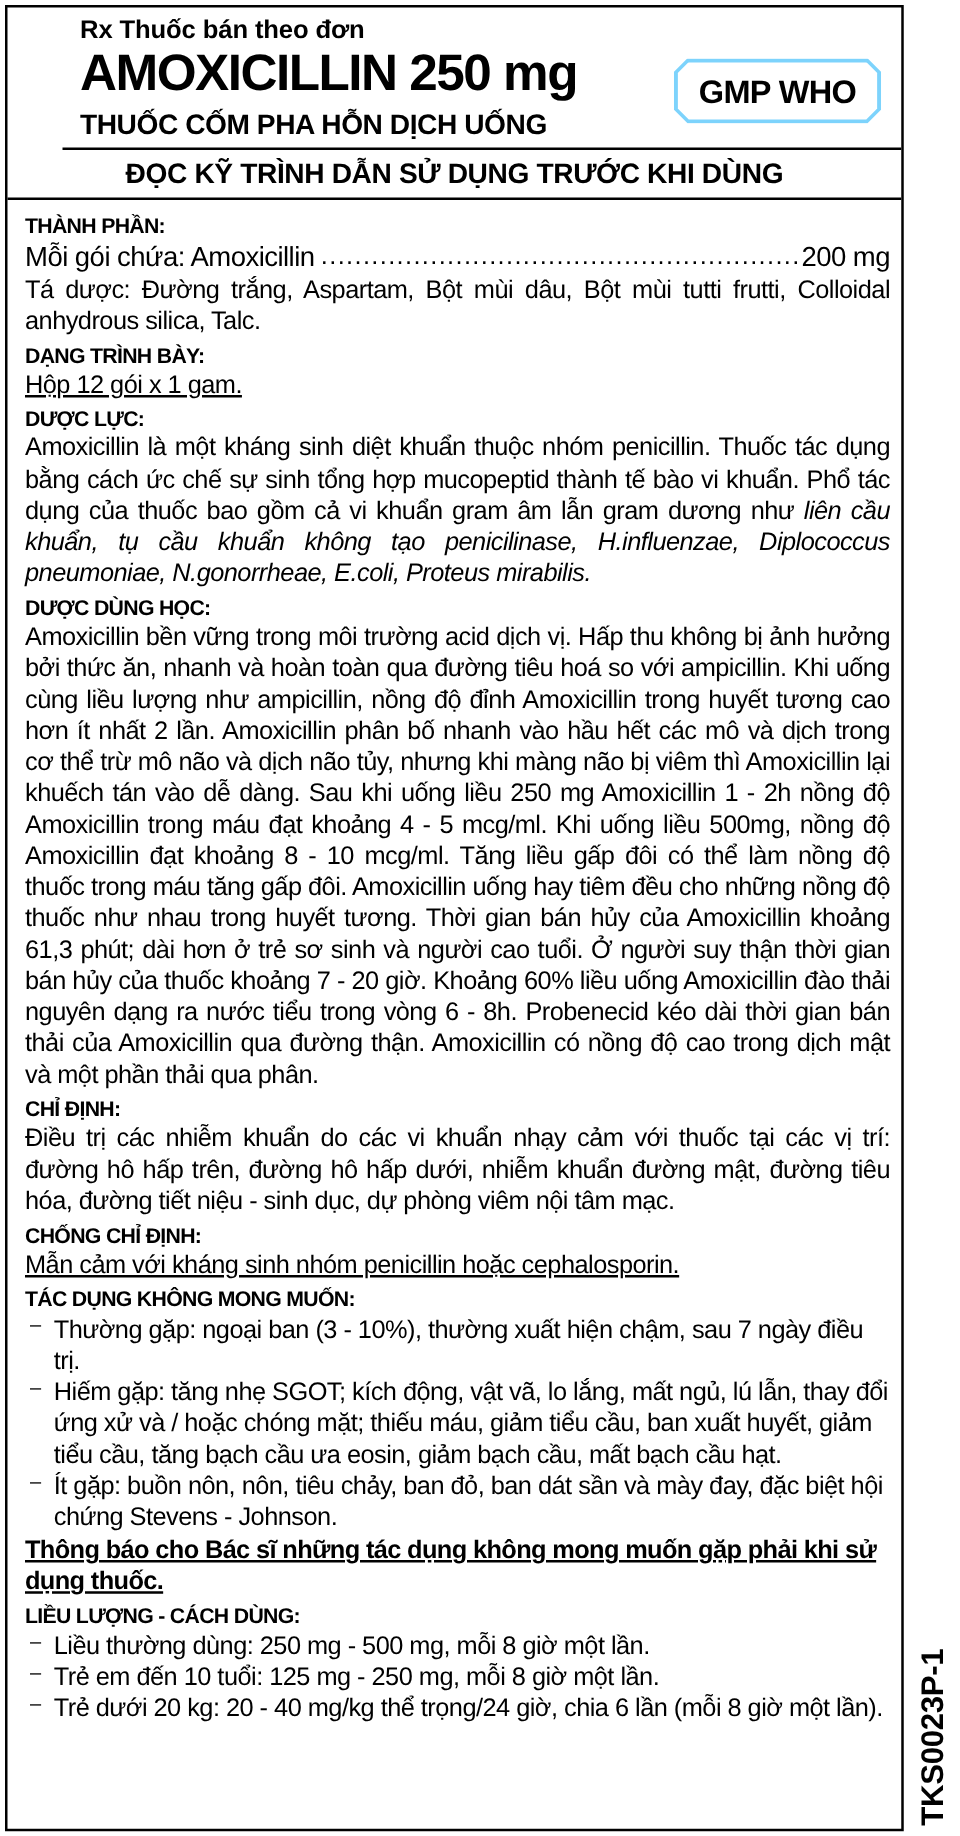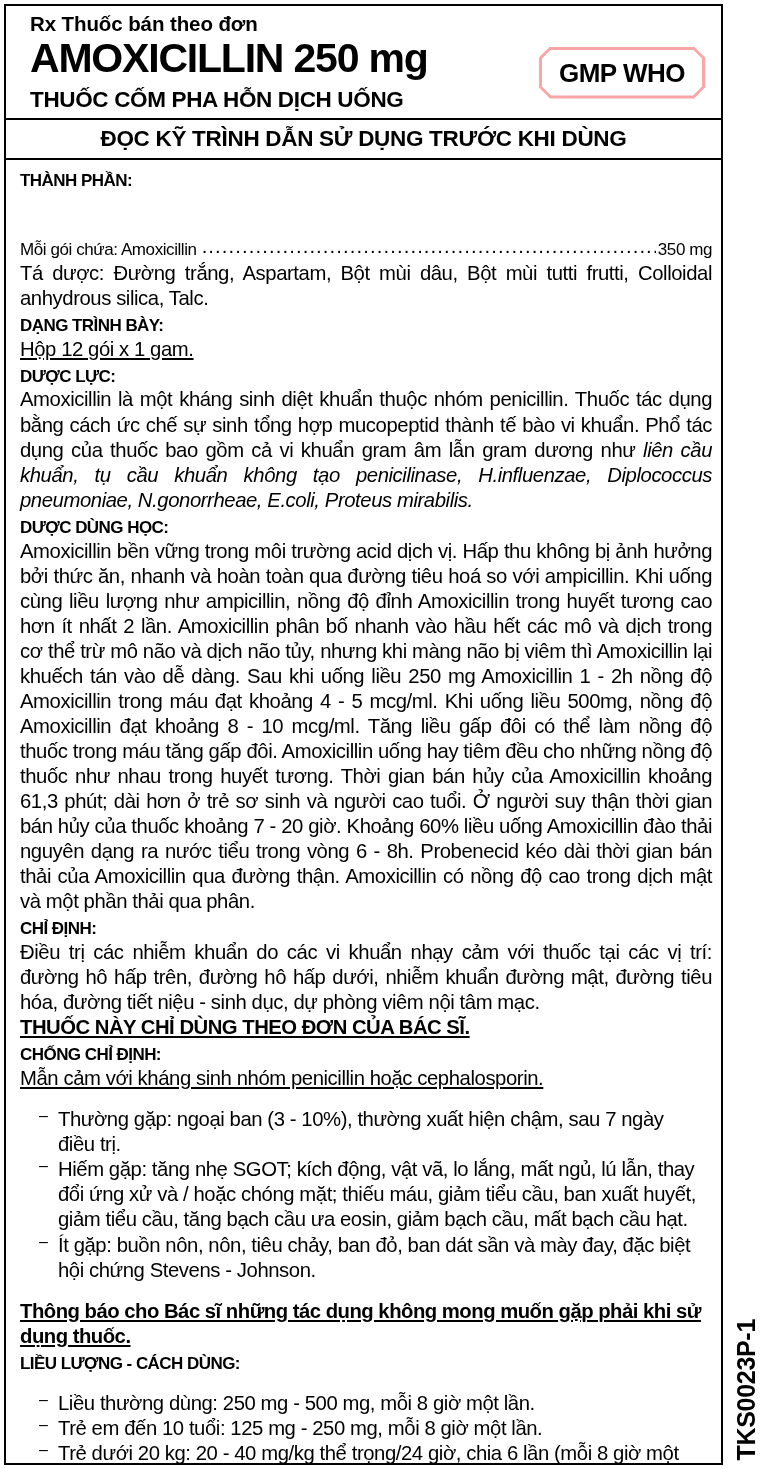--- a/index.html
+++ b/index.html
@@ -32,22 +32,23 @@
     height: 1461px;
     box-sizing: border-box;
     border: 2.5px solid #000;
     background: #fff;
   }
 
   
   .header-band {
     box-sizing: border-box;
     border-bottom: 2.5px solid #000;
-    padding: 6px 10px 5px 24px;
-    position: relative;
+    padding: 6px 10px 5px 14px;
+    position: relative;
+    margin-left: 44px;
   }
   .rx-line {
     font-size: 20.5px;
     font-weight: bold;
     letter-spacing: -0.1px;
     line-height: 1.15;
     margin: 0 0 1px 0;
   }
   .brand-row {
     display: flex;
@@ -73,21 +74,21 @@
   }
   
   .gmp-badge {
     flex: 0 0 auto;
     margin: 10px 6px 0 8px;
     width: 166px;
     height: 52px;
     display: flex;
     align-items: center;
     justify-content: center;
-    background: #fca5a5;
+    background: #7dd3fc;
     -webkit-clip-path: polygon(11px 0, calc(100% - 11px) 0, 100% 11px, 100% calc(100% - 11px), calc(100% - 11px) 100%, 11px 100%, 0 calc(100% - 11px), 0 11px);
     clip-path: polygon(11px 0, calc(100% - 11px) 0, 100% 11px, 100% calc(100% - 11px), calc(100% - 11px) 100%, 11px 100%, 0 calc(100% - 11px), 0 11px);
   }
   .gmp-badge-inner {
     width: calc(100% - 6px);
     height: calc(100% - 6px);
     background: #fff;
     display: flex;
     align-items: center;
     justify-content: center;
@@ -143,43 +144,42 @@
   p.body-text.strong {
     font-weight: bold;
     letter-spacing: -0.5px;
   }
   .ital { font-style: italic; }
 
   
   .lead-row {
     display: flex;
     align-items: baseline;
-    font-size: 17px;
+    font-size: 22px;
     letter-spacing: -0.42px;
     line-height: 1.235;
     white-space: nowrap;
-    margin-top: 44px;
   }
   .lead-dots {
     flex: 1 1 auto;
     overflow: hidden;
     margin: 0 2px 0 5px;
     position: relative;
     top: -2px;
   }
   .lead-dots::after {
     content: "........................................................................................................";
     letter-spacing: 1.1px;
     font-size: 20.3px;
   }
 
   
   ul.dash-list {
     list-style: none;
-    margin: 16px;
+    margin: 1px;
     padding: 0;
   }
   ul.dash-list li {
     position: relative;
     padding-left: 22px;
     font-size: 20.3px;
     letter-spacing: -0.42px;
     line-height: 1.235;
     margin: 0;
     text-align: left;
@@ -242,40 +242,40 @@
     <div class="warning-band">
       <div class="warning-text">ĐỌC KỸ TRÌNH DẪN SỬ DỤNG TRƯỚC KHI DÙNG</div>
     </div>
 
     <div class="body-band">
 
       <h2 class="sec-title">THÀNH PHẦN:</h2>
       <div class="lead-row">
         <span>Mỗi gói chứa: Amoxicillin</span>
         <span class="lead-dots"></span>
-        <span>350 mg</span>
+        <span>200 mg</span>
       </div>
       <p class="body-text">Tá dược: Đường trắng, Aspartam, Bột mùi dâu, Bột mùi tutti frutti, Colloidal anhydrous silica, Talc.</p>
 
       <h2 class="sec-title">DẠNG TRÌNH BÀY:</h2>
       <p class="body-text nojust">Hộp 12 gói x 1 gam.</p>
 
       <h2 class="sec-title">DƯỢC LỰC:</h2>
       <p class="body-text"><span>Amoxicillin là một kháng sinh diệt khuẩn thuộc nhóm penicillin. Thuốc tác dụng bằng cách ức chế sự sinh tổng hợp mucopeptid thành tế bào vi khuẩn. Phổ tác dụng của thuốc bao gồm cả vi khuẩn gram âm lẫn gram dương như </span><span class="ital">liên cầu khuẩn, tụ cầu khuẩn không tạo penicilinase, H.influenzae, Diplococcus pneumoniae, N.gonorrheae, E.coli, Proteus mirabilis.</span></p>
 
       <h2 class="sec-title">DƯỢC DÙNG HỌC:</h2>
       <p class="body-text">Amoxicillin bền vững trong môi trường acid dịch vị. Hấp thu không bị ảnh hưởng bởi thức ăn, nhanh và hoàn toàn qua đường tiêu hoá so với ampicillin. Khi uống cùng liều lượng như ampicillin, nồng độ đỉnh Amoxicillin trong huyết tương cao hơn ít nhất 2 lần. Amoxicillin phân bố nhanh vào hầu hết các mô và dịch trong cơ thể trừ mô não và dịch não tủy, nhưng khi màng não bị viêm thì Amoxicillin lại khuếch tán vào dễ dàng. Sau khi uống liều 250 mg Amoxicillin 1 - 2h nồng độ Amoxicillin trong máu đạt khoảng 4 - 5 mcg/ml. Khi uống liều 500mg, nồng độ Amoxicillin đạt khoảng 8 - 10 mcg/ml. Tăng liều gấp đôi có thể làm nồng độ thuốc trong máu tăng gấp đôi. Amoxicillin uống hay tiêm đều cho những nồng độ thuốc như nhau trong huyết tương. Thời gian bán hủy của Amoxicillin khoảng 61,3 phút; dài hơn ở trẻ sơ sinh và người cao tuổi. Ở người suy thận thời gian bán hủy của thuốc khoảng 7 - 20 giờ. Khoảng 60% liều uống Amoxicillin đào thải nguyên dạng ra nước tiểu trong vòng 6 - 8h. Probenecid kéo dài thời gian bán thải của Amoxicillin qua đường thận. Amoxicillin có nồng độ cao trong dịch mật và một phần thải qua phân.</p>
 
       <h2 class="sec-title">CHỈ ĐỊNH:</h2>
       <p class="body-text">Điều trị các nhiễm khuẩn do các vi khuẩn nhạy cảm với thuốc tại các vị trí: đường hô hấp trên, đường hô hấp dưới, nhiễm khuẩn đường mật, đường tiêu hóa, đường tiết niệu - sinh dục, dự phòng viêm nội tâm mạc.</p>
-      <p class="body-text strong nojust">THUỐC NÀY CHỈ DÙNG THEO ĐƠN CỦA BÁC SĨ.</p>
 
       <h2 class="sec-title">CHỐNG CHỈ ĐỊNH:</h2>
       <p class="body-text nojust">Mẫn cảm với kháng sinh nhóm penicillin hoặc cephalosporin.</p>
 
+      <h2 class="sec-title">TÁC DỤNG KHÔNG MONG MUỐN:</h2>
       <ul class="dash-list">
         <li>Thường gặp: ngoại ban (3 - 10%), thường xuất hiện chậm, sau 7 ngày điều trị.</li>
         <li>Hiếm gặp: tăng nhẹ SGOT; kích động, vật vã, lo lắng, mất ngủ, lú lẫn, thay đổi ứng xử và / hoặc chóng mặt; thiếu máu, giảm tiểu cầu, ban xuất huyết, giảm tiểu cầu, tăng bạch cầu ưa eosin, giảm bạch cầu, mất bạch cầu hạt.</li>
         <li>Ít gặp: buồn nôn, nôn, tiêu chảy, ban đỏ, ban dát sần và mày đay, đặc biệt hội chứng Stevens - Johnson.</li>
       </ul>
       <p class="body-text strong nojust">Thông báo cho Bác sĩ những tác dụng không mong muốn gặp phải khi sử dụng thuốc.</p>
 
       <h2 class="sec-title">LIỀU LƯỢNG - CÁCH DÙNG:</h2>
       <ul class="dash-list">
         <li>Liều thường dùng: 250 mg - 500 mg, mỗi 8 giờ một lần.</li>

